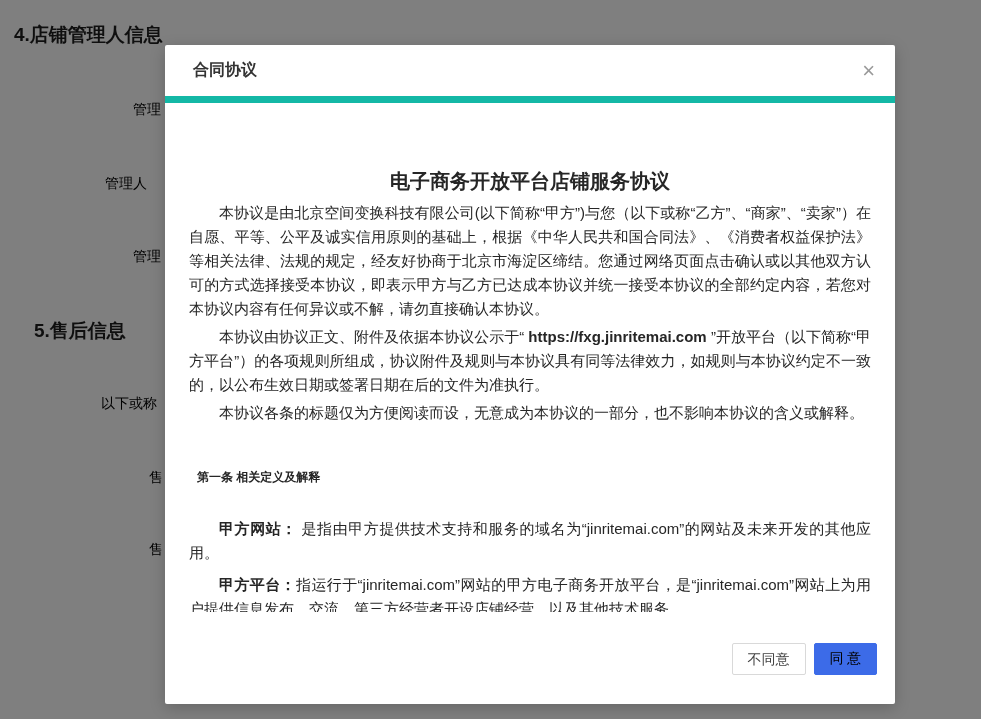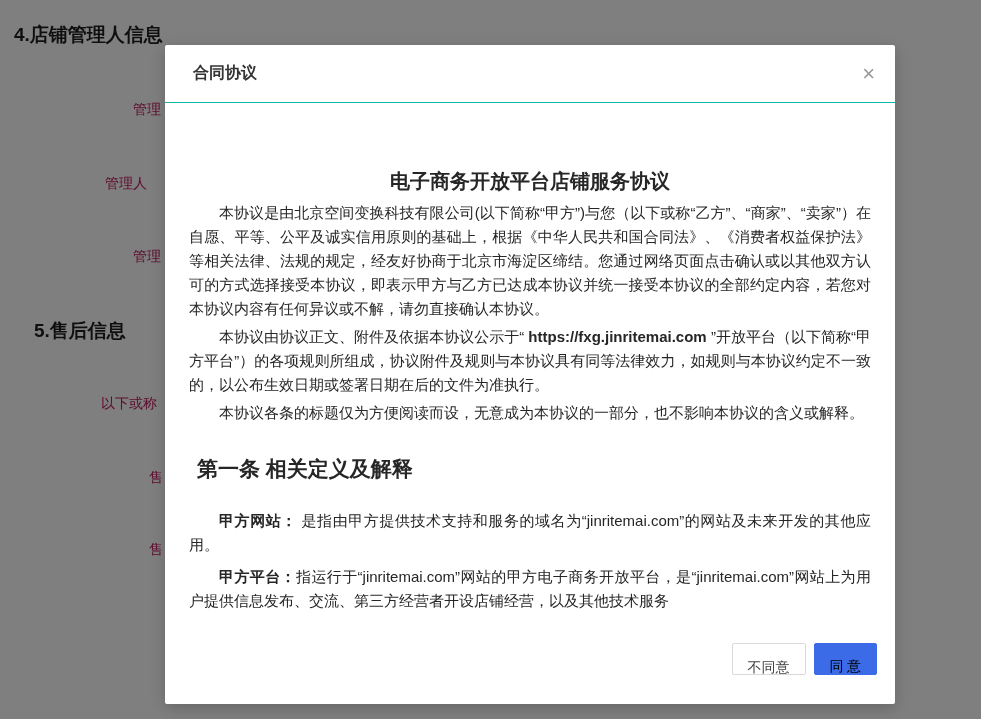--- a/index.html
+++ b/index.html
@@ -13,37 +13,37 @@
   
   .page { position:absolute; inset:0; background:#fff; }
   .bg-section-title {
     position:absolute; left:14px;
     font-size:19px; font-weight:bold; color:#1f1f1f;text-align:right;
   }
   .bg-title-4 { top:22px; }
   .bg-title-5 { top:318px;margin-left:20px; }
   .bg-label {
     position:absolute;
-    font-size:14px; color:#be185d; white-space:nowrap;
+    font-size:14px; color:#000000; white-space:nowrap;
   }
   
   .overlay {
     position:absolute; inset:0;
     background:rgba(0,0,0,0.5);
   }
   
   .modal {
     position:absolute; left:165px; top:45px;
     width:730px; height:659px;
     background:#fff; border-radius:2px;
     box-shadow:0 4px 16px rgba(0,0,0,0.2);
   }
   .modal-header {
     position:relative; height:58px;
-    border-bottom:1px solid #14b8a6;
+    border-bottom:7px solid #14b8a6;
     padding:0 28px;
     display:flex; align-items:center;
   }
   .modal-title { font-size:16px; font-weight:600; color:#333; }
   .modal-close {
     position:absolute; right:20px; top:50%; transform:translateY(-50%);
     border:none; background:none; cursor:pointer;
     font-size:22px; line-height:1; color:#999;
     font-family:"Liberation Sans","DejaVu Sans",sans-serif;
   }
@@ -53,33 +53,33 @@
     color:#262626; font-size:15px; line-height:24px;
     text-align:justify;
   }
   .agr-title {
     margin:64px 0 6px;
     text-align:center;
     font-size:20px; line-height:28px; font-weight:bold; color:#262626;
   }
   .modal-body p { text-indent:2em; margin:4px; }
   .agr-h3 {
-    margin-top:32px;
-    font-size:21px; line-height:24px; font-weight:bold; color:#262626;
+    margin-top:40px;
+    font-size:12px; line-height:24px; font-weight:bold; color:#262626;
     text-indent:12px;
   }
   .def-1 { margin-top:28px !important; }
   .def-2 { margin-top:8px !important; }
   .bold { font-weight:bold; }
   .modal-footer {
     position:absolute; right:18px; bottom:29px;
     display:flex; gap:8px;
   }
   .btn {
-    height:32px; padding:8px 15px;
+    height:32px; padding:0 15px;
     font-size:14px; line-height:30px;
     border-radius:2px; cursor:pointer;
     font-family:"Liberation Sans","DejaVu Sans",sans-serif;
   }
   .btn-default {
     background:#fff; border:1px solid #d9d9d9; color:#434343;
   }
   .btn-primary {
     background:var(--primary,#3c6be8); border:1px solid var(--primary,#3c6be8); color:#000000;font-family:Liberation Serif, serif;
   }

